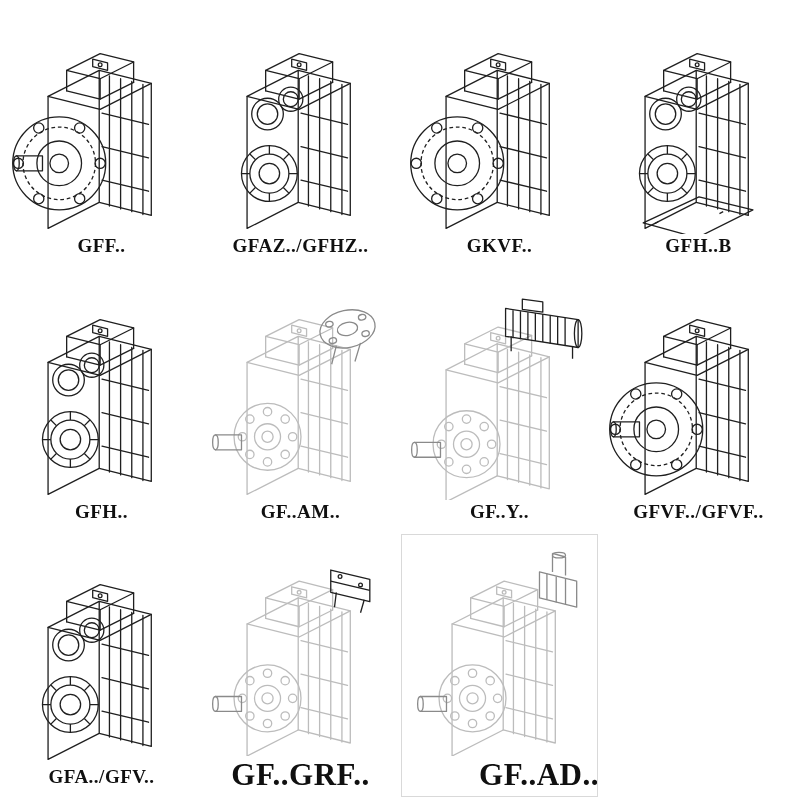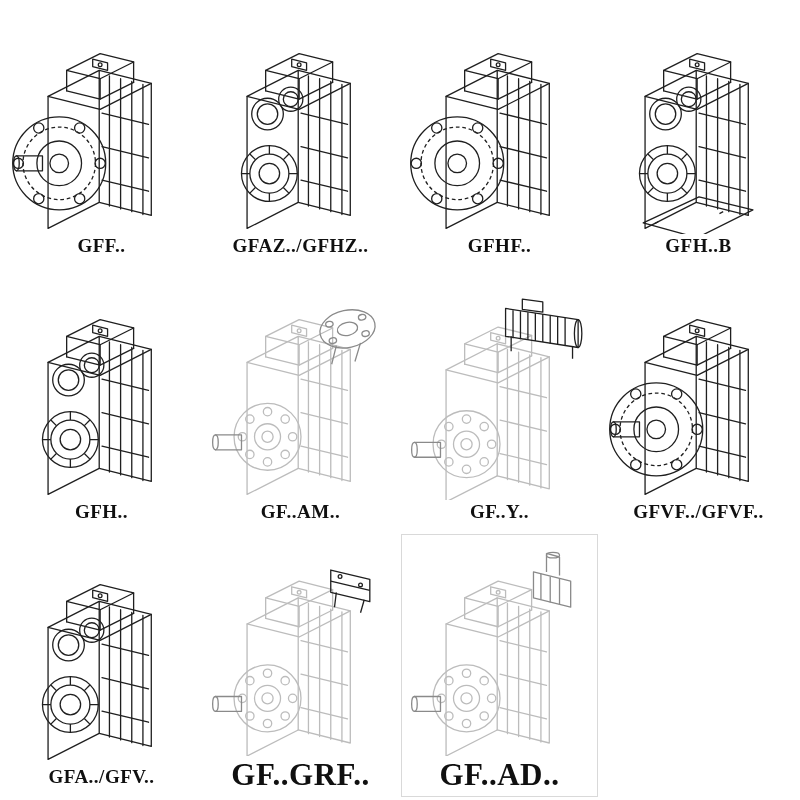--- a/index.html
+++ b/index.html
@@ -10,21 +10,21 @@
     grid-template-rows:repeat(3,1fr);
     width:800px;height:800px;
     box-sizing:border-box;
     padding:2px;
     background:#ffffff;
   }
   .cell{
     display:flex;flex-direction:column;align-items:center;justify-content:flex-end;
     margin:0;overflow:hidden;position:relative;
   }
-  .cell.boxed{outline:1px solid #d9d9d9;outline-offset:-2px;}
+  .cell.boxed{outline:1px solid #d9d9d9;outline-offset:-2px;align-items:flex-end;}
   .art{width:186px;height:212px;flex:0 0 auto;display:block;}
   .cap{
     font-weight:700;font-size:19px;letter-spacing:.5px;color:#101010;
     padding:2px 0 10px;line-height:1.1;white-space:nowrap;
   }
   .cap.lg{font-size:31px;padding-bottom:6px;}
   
   .ink{stroke:#1f1f1f;}
   .mid{stroke:#8a8a8a;}
   .ghost{stroke:#bcbcbc;}
@@ -142,21 +142,21 @@
     </svg>
     <figcaption class="cap">GFAZ../GFHZ..</figcaption>
   </figure>
 
 
   <figure class="cell">
     <svg class="art" viewBox="0 0 200 224" role="img">
       <use href="#g-housing" class="ink"></use>
         <use href="#g-flange" class="ink"></use>
     </svg>
-    <figcaption class="cap">GFHF..</figcaption>
+    <figcaption class="cap">GKVF..</figcaption>
   </figure>
 
   <figure class="cell">
     <svg class="art" viewBox="0 0 200 224" role="img">
       <use href="#g-feet" class="ink"></use>
         <use href="#g-housing" class="ink"></use>
         <use href="#g-bores" class="ink"></use>
     </svg>
     <figcaption class="cap">GFH..B</figcaption>
   </figure>

